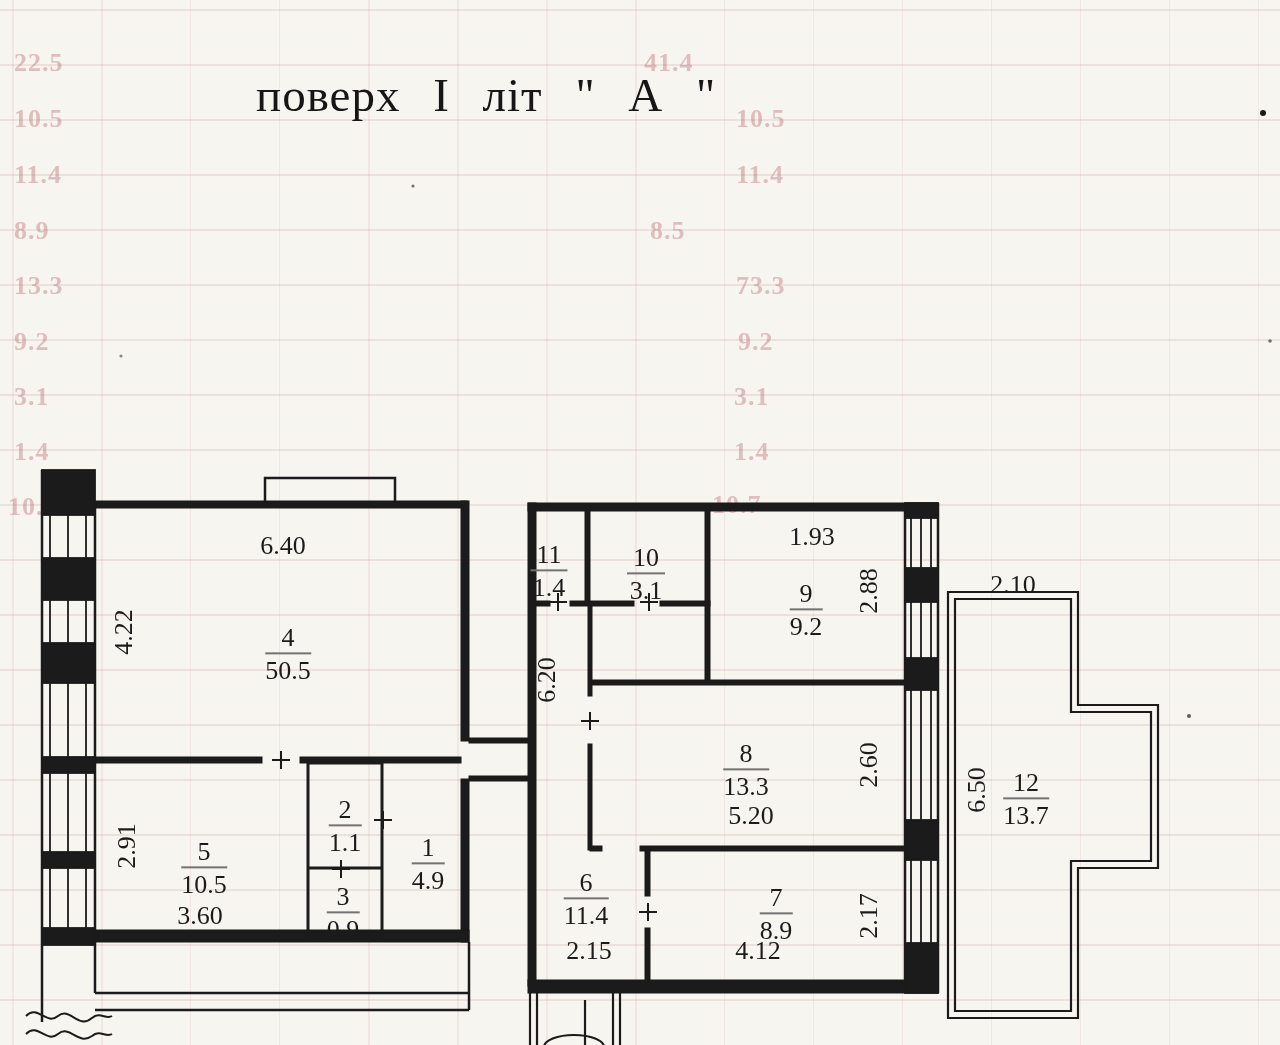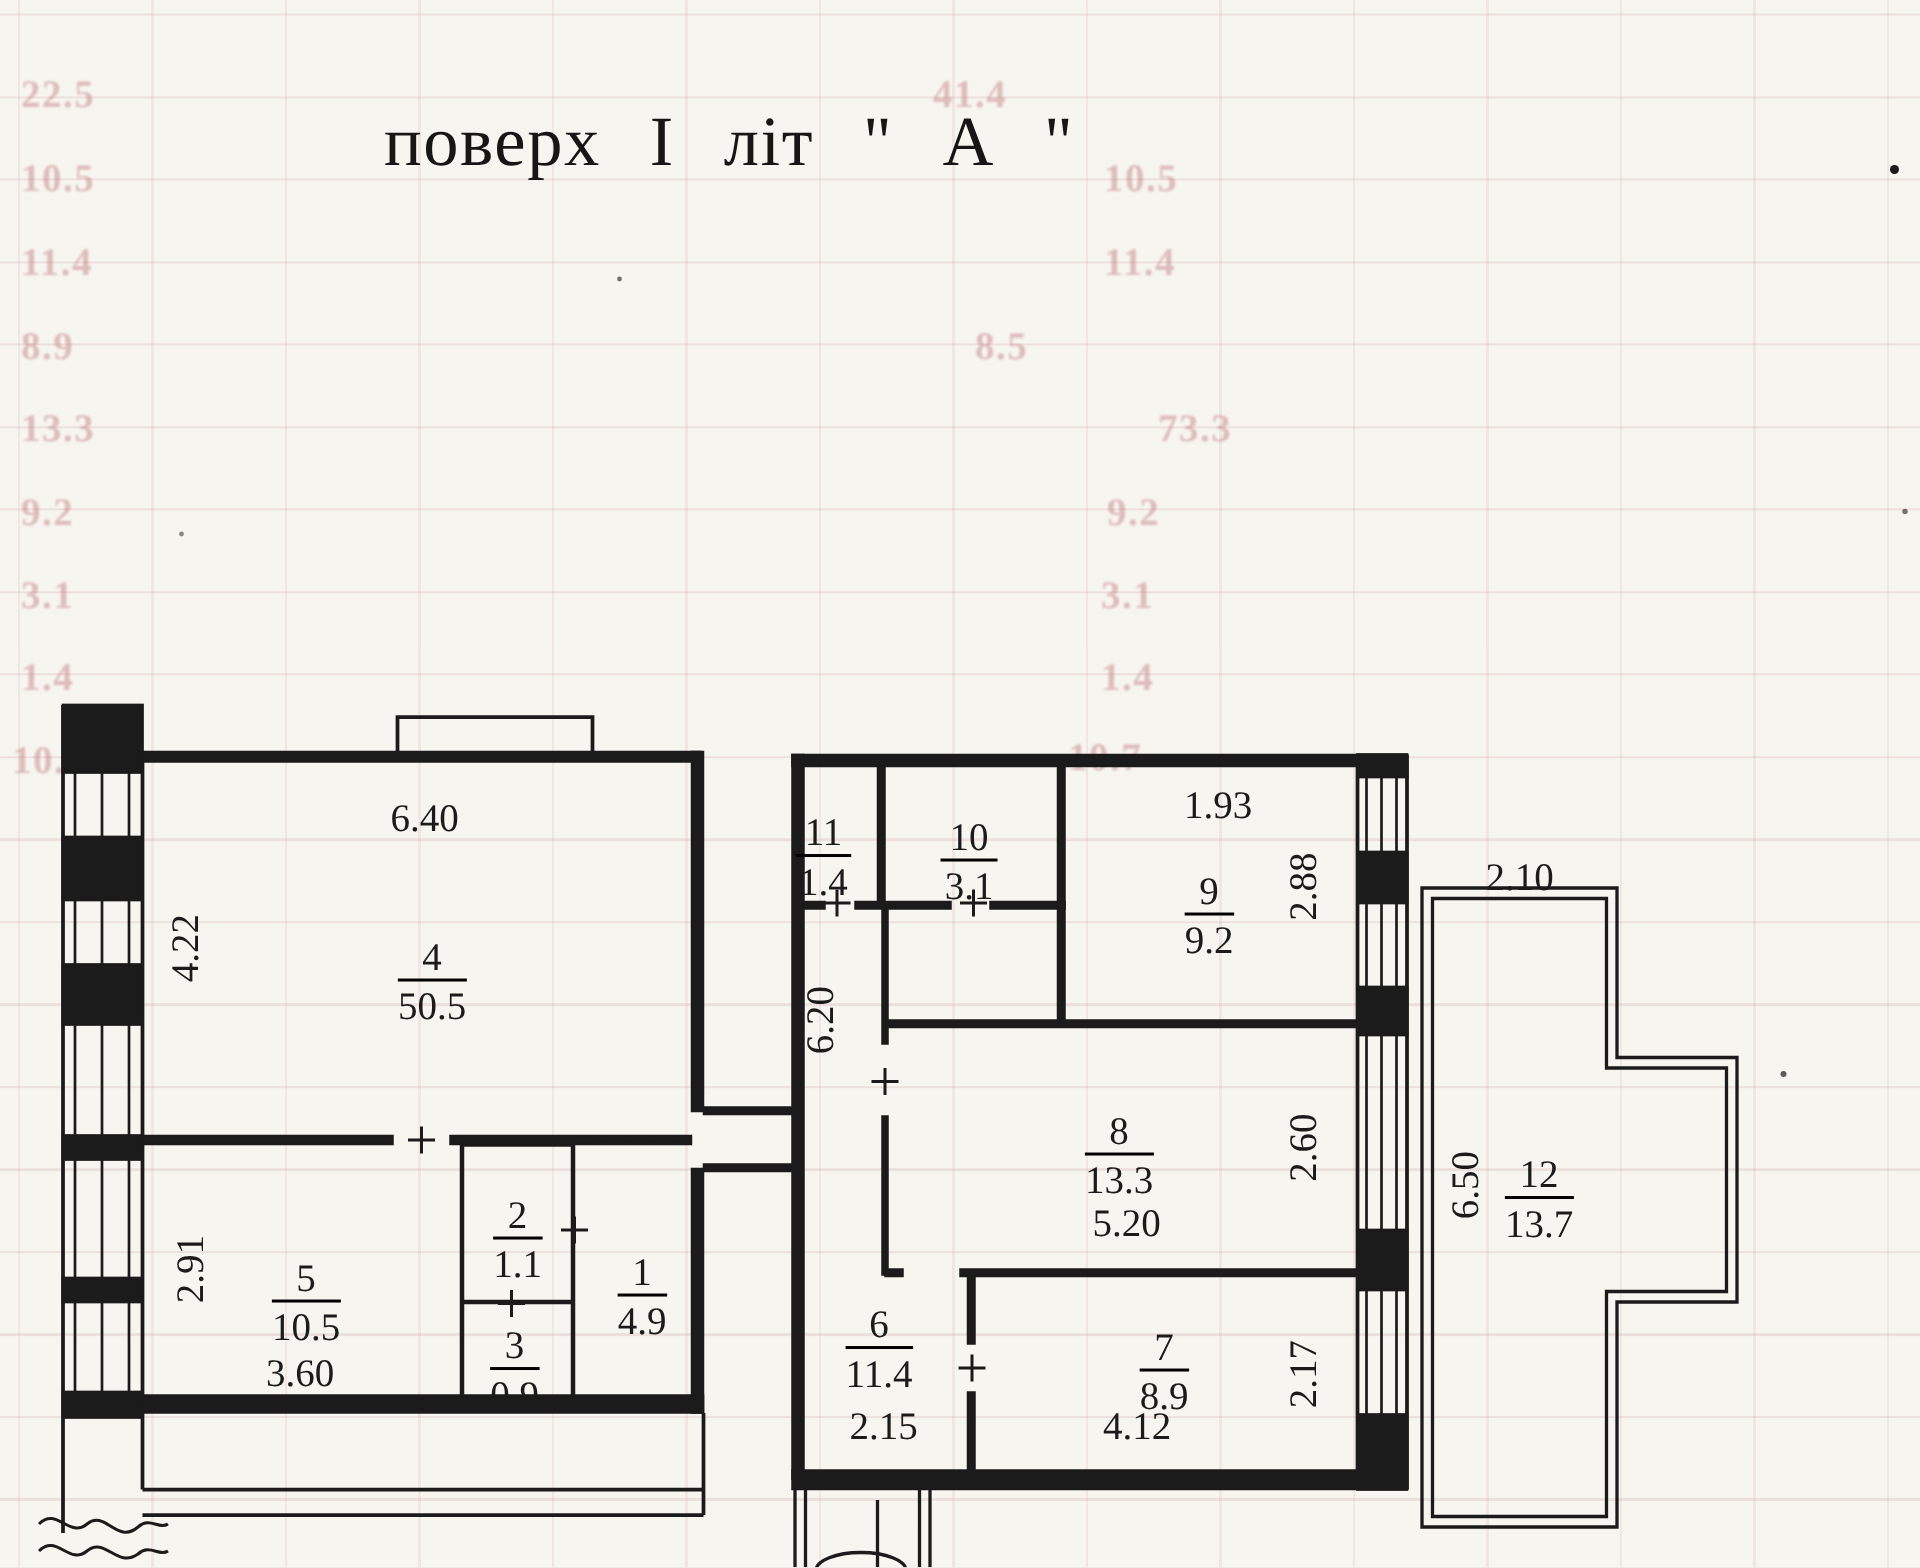--- a/index.html
+++ b/index.html
@@ -13,44 +13,44 @@
   .title{position:absolute;left:256px;top:68px;z-index:4;font-size:47px;color:#161616;
          word-spacing:20px;letter-spacing:1px;white-space:nowrap;}
   .ghost{position:absolute;z-index:2;font-size:26px;font-weight:700;white-space:nowrap;
          color:rgba(184,106,112,0.40);filter:blur(0.6px);letter-spacing:1px;}
   svg.plan{position:absolute;left:0;top:0;z-index:3;}
   .lbl{position:absolute;z-index:5;font-size:26px;white-space:nowrap;
        transform:translate(-50%,-50%);}
   .lbl.v{transform:translate(-50%,-50%) rotate(-90deg);}
   .frac{position:absolute;z-index:5;text-align:center;transform:translate(-50%,-50%);
         font-size:26px;}
-  .frac .num{display:block;border-bottom:2px solid #000000;padding:0 6px;line-height:1.12;margin-top:28px;}
+  .frac .num{display:block;border-bottom:2px solid #737373;padding:0 6px;line-height:1.12;margin-top:28px;}
   .frac .area{display:block;line-height:1.2;padding-top:1px;}
 </style>
 </head>
 <body>
 
 <div class="page">
 
   <div class="grid"></div>
 
   <span class="ghost" style="left:14px;top:48px">22.5</span>
   <span class="ghost" style="left:14px;top:104px">10.5</span>
   <span class="ghost" style="left:14px;top:160px">11.4</span>
   <span class="ghost" style="left:14px;top:216px">8.9</span>
   <span class="ghost" style="left:14px;top:271px">13.3</span>
   <span class="ghost" style="left:14px;top:327px">9.2</span>
   <span class="ghost" style="left:14px;top:382px">3.1</span>
   <span class="ghost" style="left:14px;top:437px">1.4</span>
   <span class="ghost" style="left:8px;top:492px">10.7</span>
-  <span class="ghost" style="left:622px;top:48px">41.4</span>
+  <span class="ghost" style="left:644px;top:48px">41.4</span>
   <span class="ghost" style="left:736px;top:104px">10.5</span>
   <span class="ghost" style="left:736px;top:160px">11.4</span>
   <span class="ghost" style="left:650px;top:216px">8.5</span>
-  <span class="ghost" style="left:772px;top:271px">73.3</span>
+  <span class="ghost" style="left:736px;top:271px">73.3</span>
   <span class="ghost" style="left:738px;top:327px">9.2</span>
   <span class="ghost" style="left:734px;top:382px">3.1</span>
   <span class="ghost" style="left:734px;top:437px">1.4</span>
   <span class="ghost" style="left:712px;top:490px">10.7</span>
 
   <div class="title">поверх  I  літ " А "</div>
 
   <svg class="plan" width="1280" height="1045" viewBox="0 0 1280 1045">
     <g stroke="#1b1b1b" fill="#1b1b1b">
 

